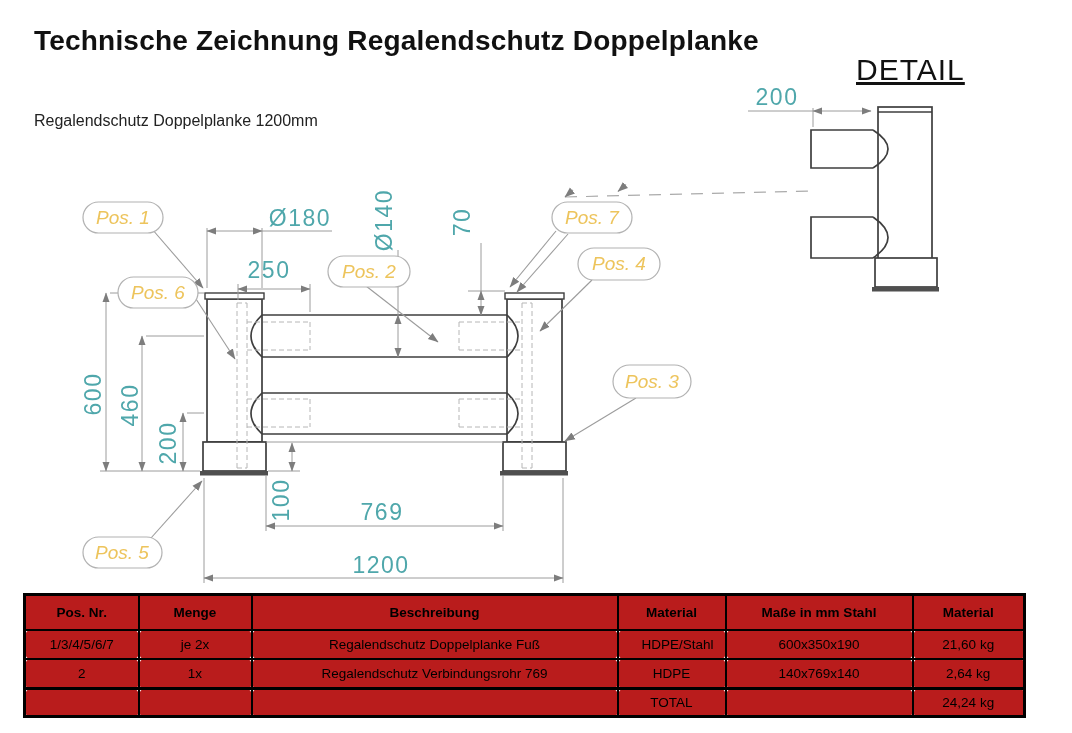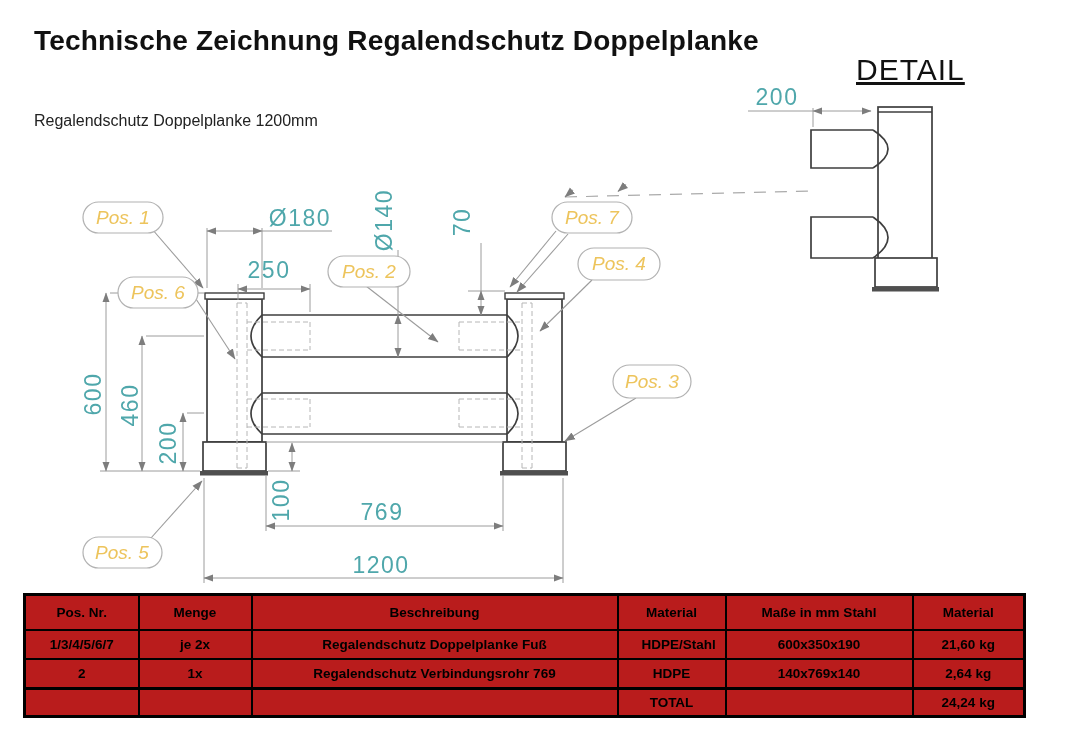--- a/index.html
+++ b/index.html
@@ -37,21 +37,21 @@
   table.parts {
     border-collapse:collapse; width:1000px; table-layout:fixed;
     font-size:13.5px; color:#000;
   }
   table.parts { border:3px solid #000; }
   table.parts th, table.parts td {
     border:2px solid #000; padding:0 23px; overflow:hidden; white-space:nowrap;
     text-align:center; background:#b91c1c;
   }
   table.parts th { height:33px; font-weight:bold; }
-  table.parts td { height:27px; font-weight:bold; }
+  table.parts td { height:27px; font-weight:normal;border-radius:6px; }
   table.parts tr.total-row td { border-top:3px solid #000; height:25px; }
   td.desc, th.desc-h { text-align:center; }
   td.desc { text-align:left; }
   .bold { font-weight:bold; }
 </style>
 </head>
 <body>
 
 <div id="page">
 

